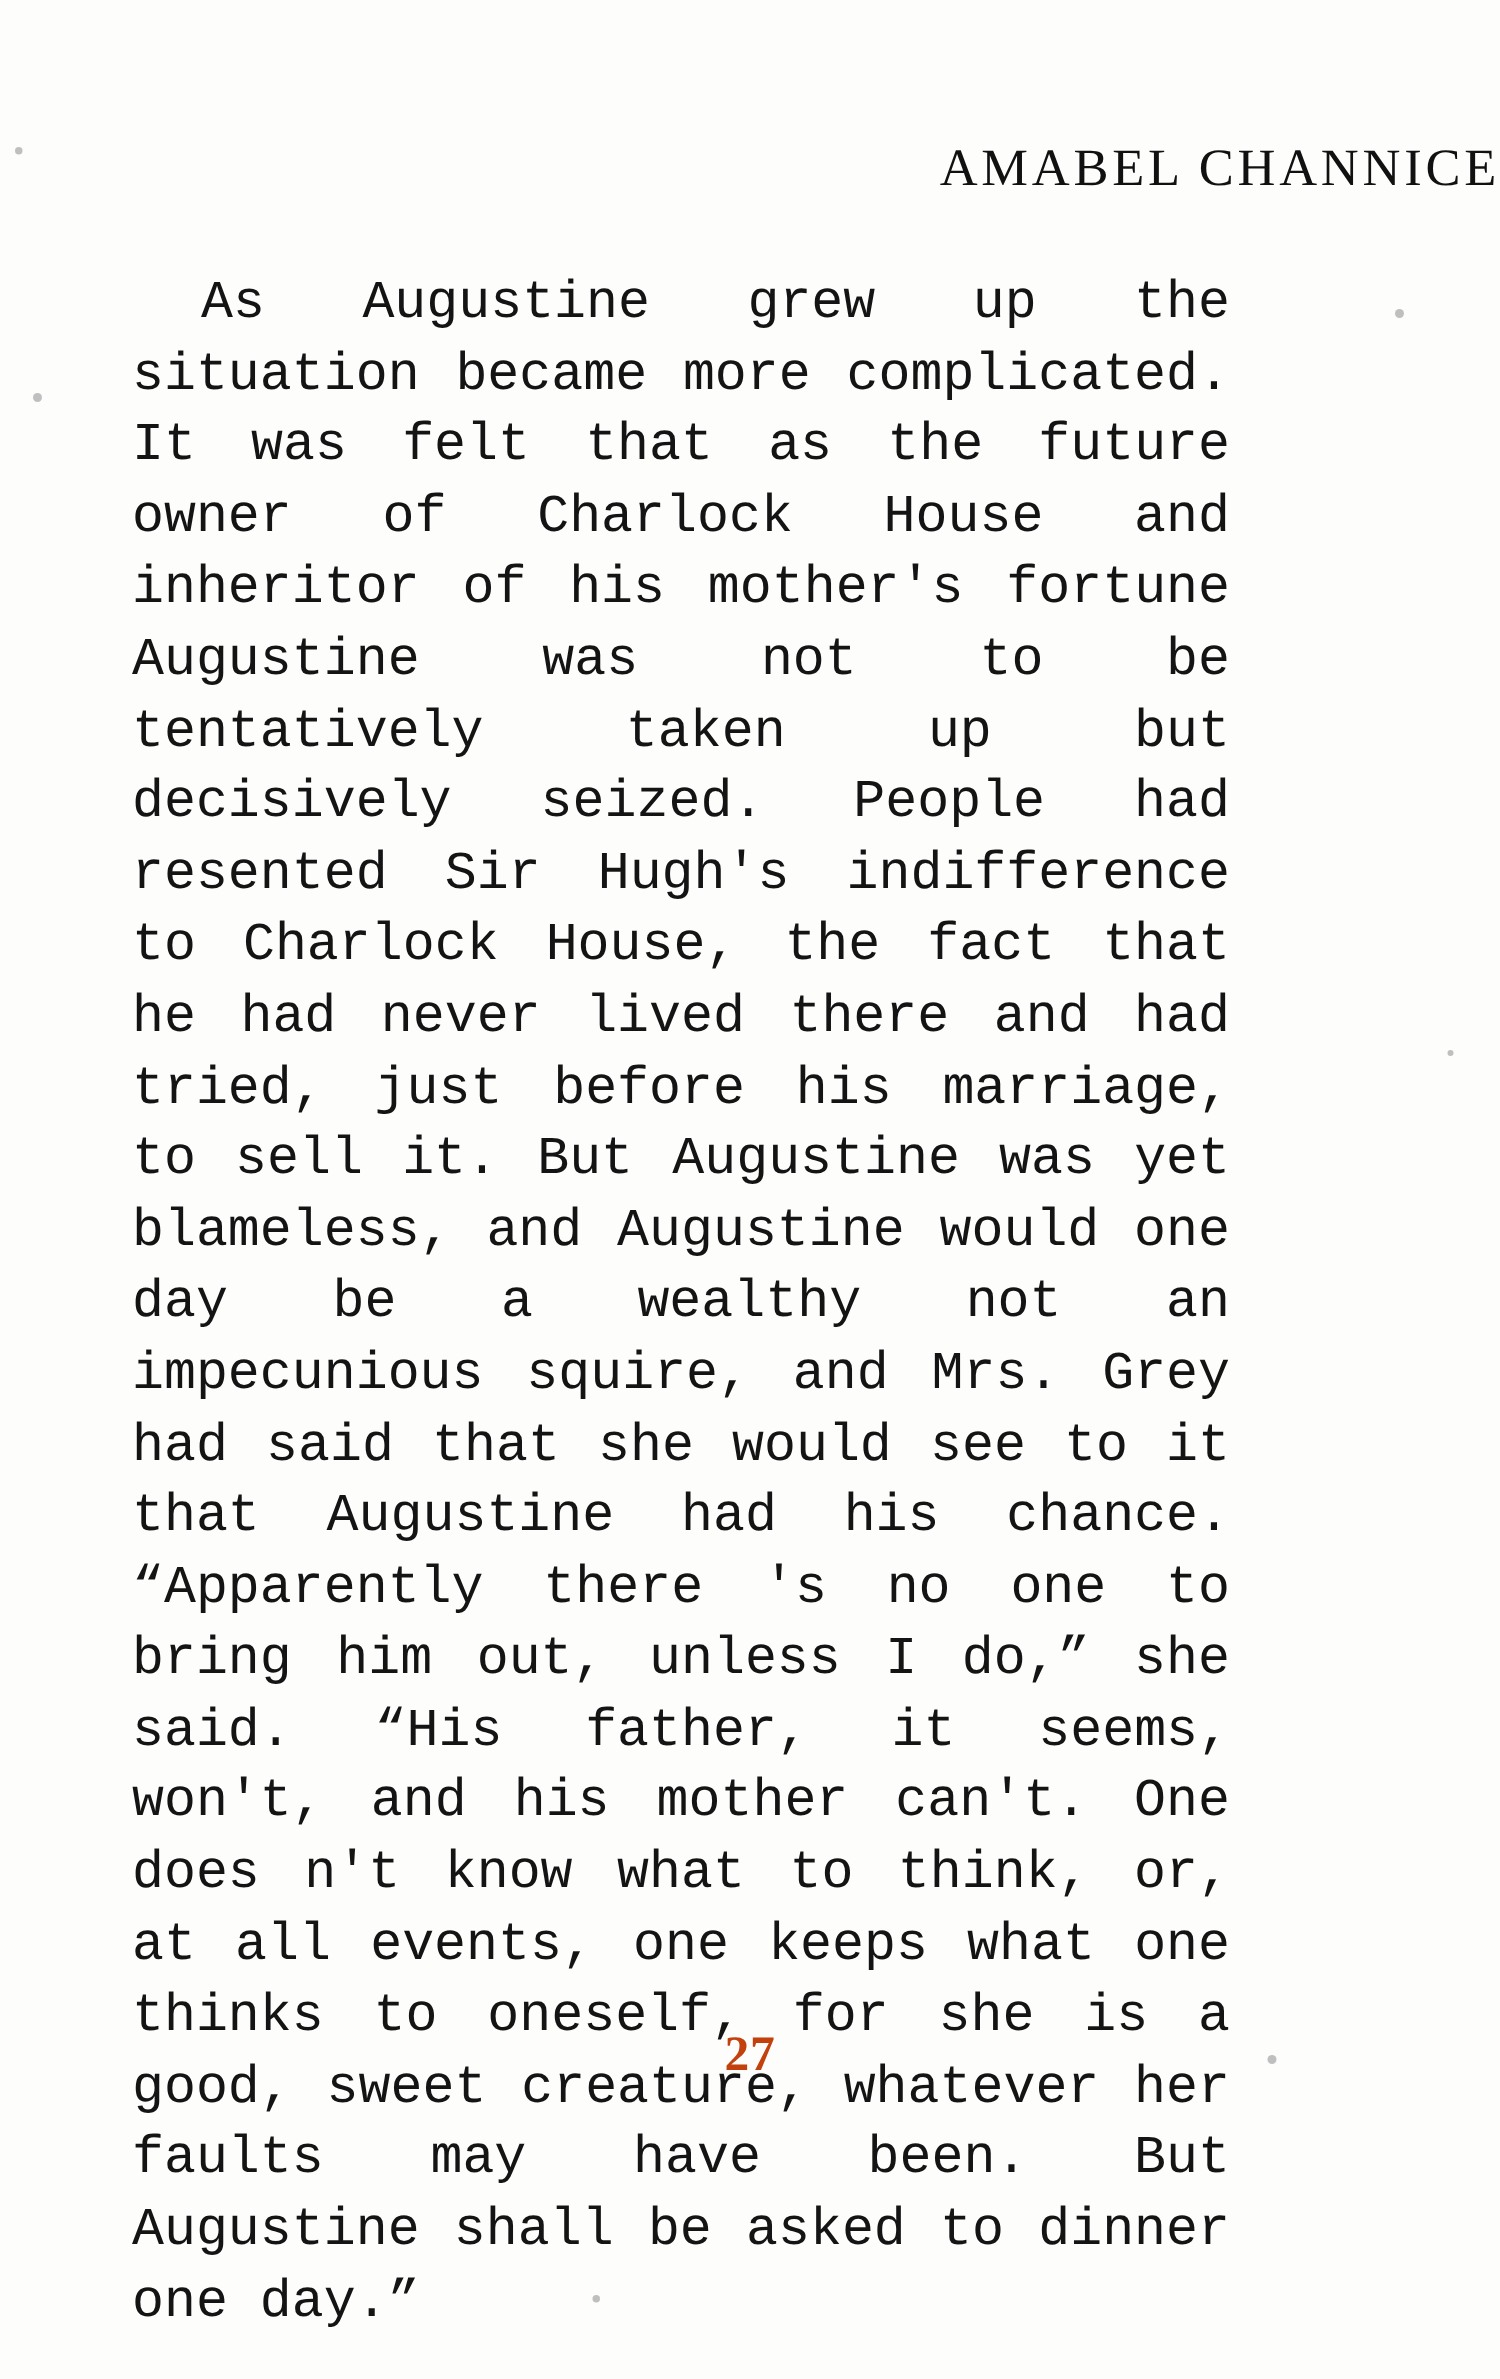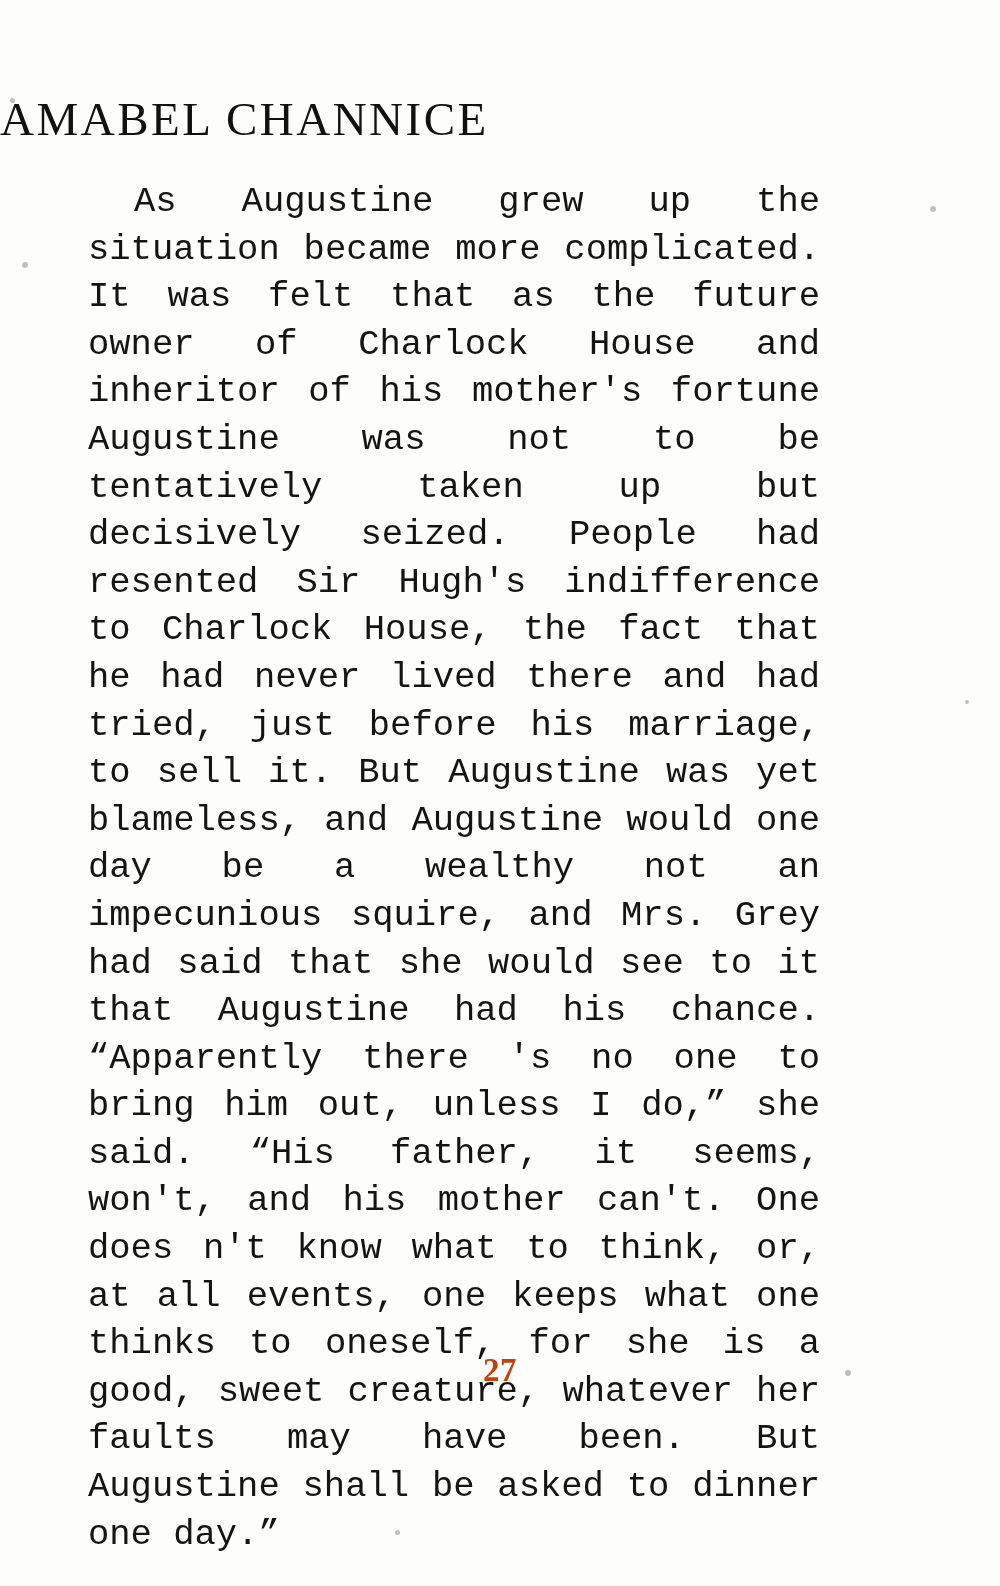--- a/index.html
+++ b/index.html
@@ -27,22 +27,22 @@
     position: absolute;
     background: #8d8d8d;
     border-radius: 50%;
     opacity: 0.55;
   }
   .running-head {
     position: absolute;
     left: 0;
     top: 92px;
     width: 1000px;
-    text-align: left;
-    font-size: 47px;
+    text-align: right;
+    font-size: 35px;
     letter-spacing: 2.5px;
     font-family: "Liberation Serif", serif;
     color: #111;
   }
   .running-head span { display: inline-block; }
   .body-block {
     position: absolute;
     left: 88px;
     top: 178px;
     width: 732px;

